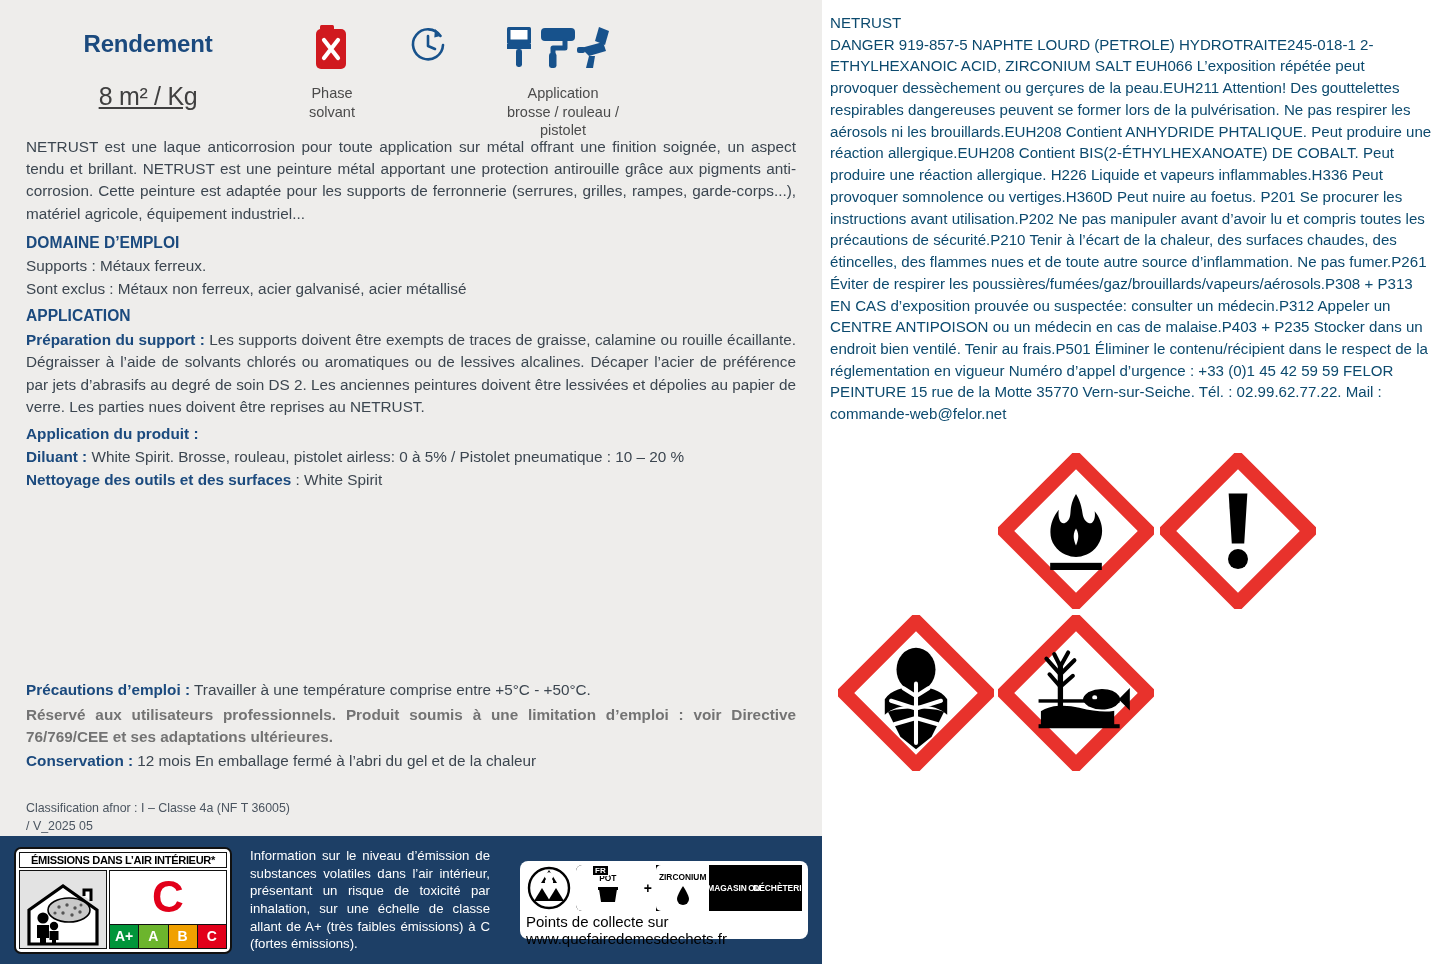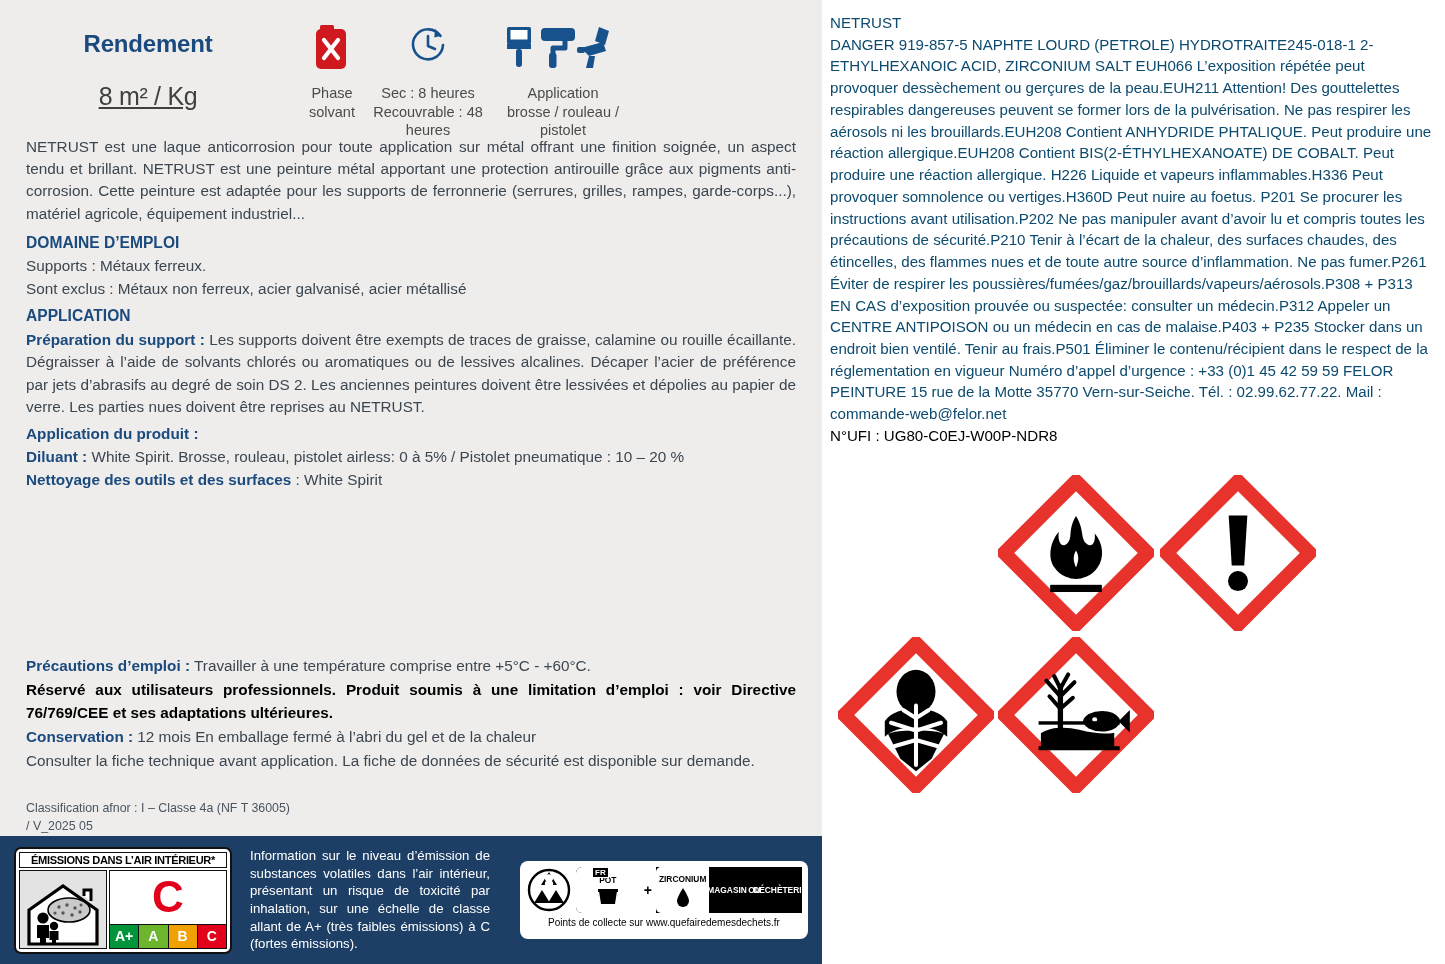--- a/index.html
+++ b/index.html
@@ -98,21 +98,21 @@
     color: #1b4a7e;
     font-weight: bold;
   }
   .para-block { text-align: justify; margin-top: 2px; margin-bottom: 5px !important; }
 
   .spacer-flex { flex: 1 1 auto; }
 
   
   .precautions { padding: 0 26px; }
   .precautions p { margin-bottom: 2px; text-align: justify; }
-  .bold-note { color: #000000; font-weight: bold; }
+  .bold-note { color: #737373; font-weight: bold; }
 
   .afnor {
     padding: 0 26px;
     margin-top: 26px;
     font-size: 12.4px;
     color: #4b5560;
     line-height: 1.45;
   }
 
   
@@ -225,22 +225,22 @@
     padding: 0 3px;
   }
   .tb-white {
     background: #fff;
     color: #000;
     border-radius: 5px 0 0 5px;
     flex-direction: column;
     justify-content: center;
   }
   .triman-foot {
-    text-align: center;
-    font-size: 10px;
+    text-align: left;
+    font-size: 15px;
     color: #000;
     margin-top: 2px;
   }
   .fr-tag {
     position: absolute;
     top: 0; left: 16px;
     background: #000;
     color: #fff;
     font-size: 8px;
     font-weight: bold;
@@ -307,21 +307,20 @@
 
 
       <div class="spec-item si-sec">
         <div class="spec-icon">
           <svg width="44" height="50" viewBox="0 0 44 50">
             <path d="M34.5 13 A15 15 0 1 0 37 22" fill="none" stroke="#17528c" stroke-width="2.6" stroke-linecap="round"></path>
             <path d="M29 6 L35.5 12.8 L28.3 14.6 Z" fill="#17528c"></path>
             <path d="M22 13 L22 23 L29 26" fill="none" stroke="#17528c" stroke-width="2.6" stroke-linecap="round" stroke-linejoin="round"></path>
           </svg>
         </div>
-        <div class="spec-caption">Sec : 8 heures<br>Recouvrable : 48<br>heures</div>
       </div>
 
       <div class="spec-item si-appli">
         <div class="spec-icon">
           <svg width="120" height="50" viewBox="0 0 120 50">
             <g fill="#17528c">
               <rect x="4" y="4" width="24" height="17" rx="1.5"></rect>
               <rect x="7.5" y="7" width="17" height="9.5" fill="#fff"></rect>
               <rect x="4" y="21" width="24" height="5"></rect>
               <rect x="13" y="26" width="6" height="18" rx="2.4"></rect>
@@ -362,27 +361,26 @@
 
       <p>
         <span class="lead">Nettoyage des outils et des surfaces</span><span> : White Spirit</span>
       </p>
     </div>
 
     <div class="spacer-flex"></div>
 
     <div class="precautions body-text">
       <p>
-        <span class="lead">Précautions d’emploi :</span><span> Travailler à une température comprise entre +5°C - +60°C.</span>
+        <span class="lead">Précautions d’emploi :</span><span> Travailler à une température comprise entre +5°C - +50°C.</span>
       </p>
       <p class="bold-note">Réservé aux utilisateurs professionnels.  Produit soumis à une limitation d’emploi : voir Directive 76/769/CEE et ses adaptations ultérieures.</p>
       <p>
         <span class="lead">Conservation :</span><span> 12 mois En emballage fermé à l’abri du gel et de la chaleur</span>
       </p>
-      <p>Consulter la fiche technique avant application. La fiche de données de sécurité est disponible sur demande.</p>
     </div>
 
     <div class="afnor">
       <div>Classification afnor : I – Classe 4a (NF T 36005)</div>
       <div> / V_2025 05</div>
     </div>
 
     <div class="footer-band">
 
       <div class="emis-card">
@@ -463,21 +461,20 @@
           </div>
         </div>
         <div class="triman-foot">Points de collecte sur www.quefairedemesdechets.fr</div>
       </div>
     </div>
   </div>
 
   <div class="right-panel">
     <div class="clp-text">NETRUST</div>
     <div class="clp-text">DANGER 919-857-5 NAPHTE  LOURD  (PETROLE) HYDROTRAITE245-018-1 2-ETHYLHEXANOIC ACID, ZIRCONIUM SALT EUH066 L’exposition répétée peut provoquer dessèchement ou gerçures de la peau.EUH211 Attention! Des gouttelettes respirables dangereuses peuvent se former lors de la pulvérisation. Ne pas respirer les aérosols ni les brouillards.EUH208 Contient ANHYDRIDE PHTALIQUE. Peut produire une réaction allergique.EUH208 Contient BIS(2-ÉTHYLHEXANOATE) DE COBALT. Peut produire une réaction allergique. H226 Liquide et vapeurs inflammables.H336 Peut provoquer somnolence ou vertiges.H360D Peut nuire au foetus. P201 Se procurer les instructions avant utilisation.P202 Ne pas manipuler avant d’avoir lu et compris toutes les précautions de sécurité.P210 Tenir à l’écart de la chaleur, des surfaces chaudes, des étincelles, des flammes nues et de toute autre source d’inflammation. Ne pas fumer.P261 Éviter de respirer les poussières/fumées/gaz/brouillards/vapeurs/aérosols.P308 + P313 EN CAS d’exposition prouvée ou suspectée: consulter un médecin.P312 Appeler un CENTRE ANTIPOISON ou un médecin en cas de malaise.P403 + P235 Stocker dans un endroit bien ventilé. Tenir au frais.P501 Éliminer le contenu/récipient dans le respect de la réglementation en vigueur Numéro d’appel d’urgence : +33 (0)1 45 42 59 59 FELOR PEINTURE 15 rue de la Motte 35770 Vern-sur-Seiche. Tél. : 02.99.62.77.22. Mail : commande-web@felor.net</div>
-    <div class="ufi-line">N°UFI : UG80-C0EJ-W00P-NDR8</div>
 
     <div class="picto-area">
 
       <svg class="ghs ghs-1" viewBox="0 0 100 100">
         <rect x="50" y="4" width="65" height="65" transform="rotate(45 50 4)" fill="#fff" stroke="#e8322c" stroke-width="9"></rect>
         <g transform="translate(50,52) scale(0.92)">
           <path d="M0 -28 C6 -18 3 -13 7 -9 C11 -5 14 -10 13 -16 C19 -9 20 1 15 8 C11 14 4 16 0 16 C-4 16 -11 14 -15 8 C-20 1 -18 -10 -12 -17 C-13 -10 -10 -5 -6 -9 C-2 -13 -6 -18 0 -28 Z" fill="#000"></path>
           <path d="M0 -4 C3 1 1 5 0 8 C-1 5 -3 1 0 -4 Z" fill="#fff"></path>
           <rect x="-18" y="20" width="36" height="5" fill="#000"></rect>
         </g>

